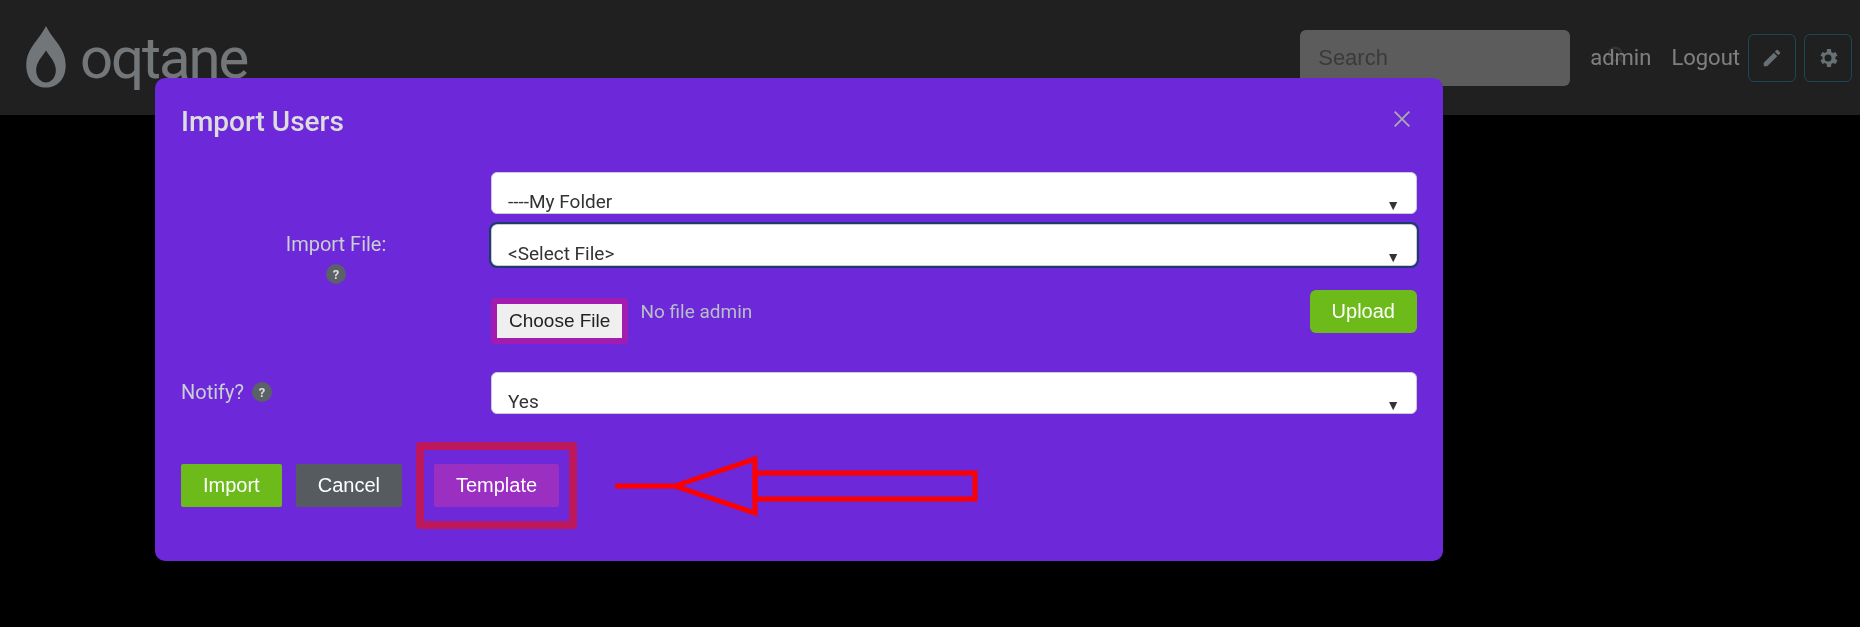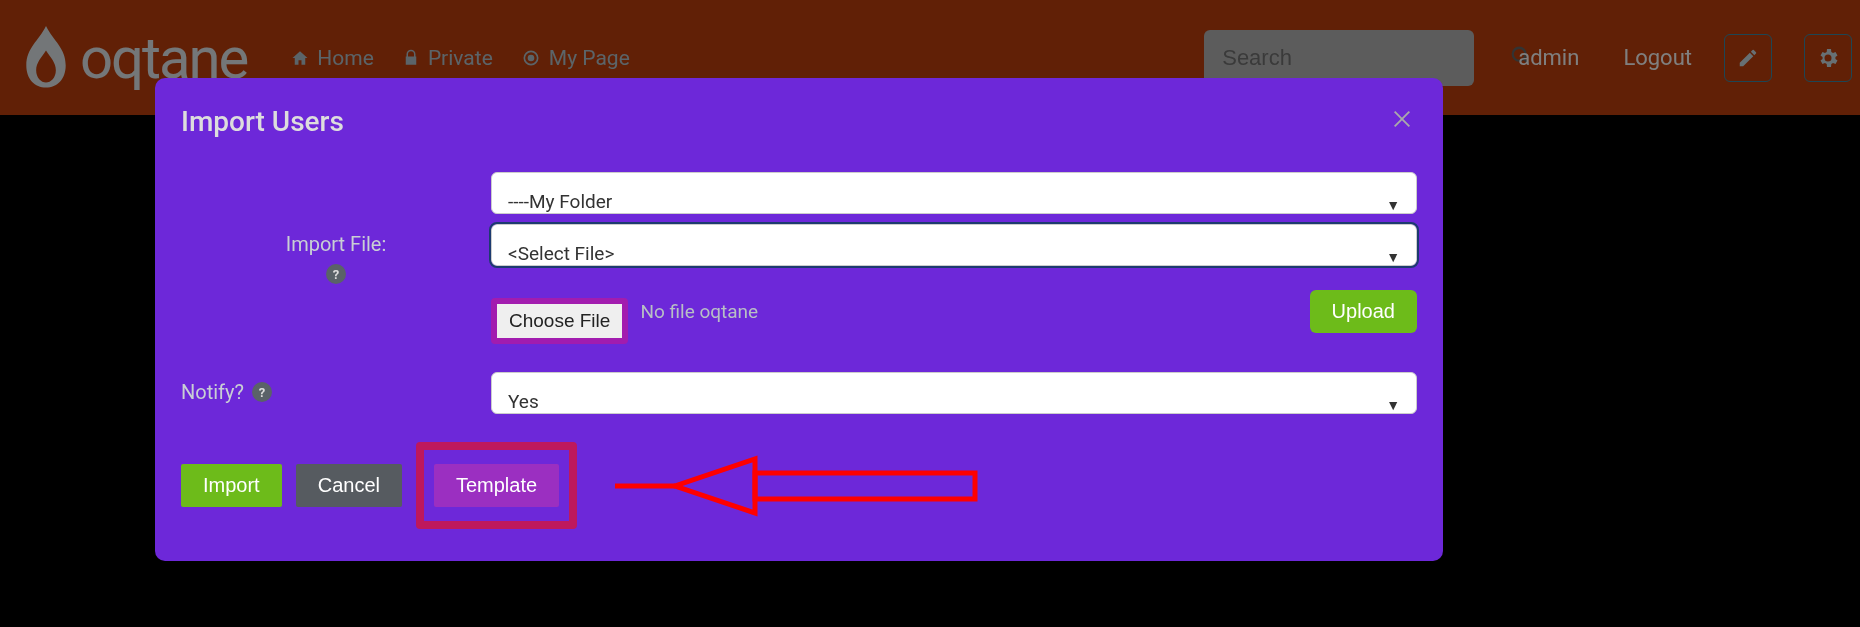--- a/index.html
+++ b/index.html
@@ -5,26 +5,25 @@
   * { box-sizing: border-box; margin: 0; padding: 0; }
   body {
     font-family: -apple-system, BlinkMacSystemFont, "Segoe UI", Roboto, "Helvetica Neue", Arial, sans-serif;
     background: #000;
     width: 1860px;
     height: 627px;
     overflow: hidden;
     position: relative;
   }
   .topbar {
-    background: #c2410c;
+    background: #404040;
     height: 115px;
     display: flex;
     align-items: center;
     padding: 0 20px;
-    gap: 24px;
   }
   .logo {
     display: flex;
     align-items: center;
     gap: 8px;
     color: #e8eef2;
     font-size: 58px;
     font-weight: 400;
     letter-spacing: -2px;
   }
@@ -212,41 +211,20 @@
 <body>
 
 <div class="topbar">
   <div class="logo">
     <svg width="52" height="64" viewBox="0 0 40 52">
       <path fill="#e6edf1" d="M20 0 C26 12 36 18 36 32 C36 43 29 50 20 50 C11 50 4 43 4 32 C4 18 14 12 20 0 Z M20 20 C16 26 12 30 12 36 C12 42 16 46 20 46 C24 46 28 42 28 36 C28 30 24 26 20 20 Z"></path>
     </svg>
     <span>oqtane</span>
   </div>
 
-  <div class="nav">
-    <div class="nav-item">
-      <svg width="18" height="18" viewBox="0 0 24 24" fill="currentColor">
-          <path d="M12 3l10 9h-3v9h-5v-6h-4v6H5v-9H2z"></path>
-        </svg>
-      <span>Home</span>
-    </div>
-    <div class="nav-item">
-      <svg width="18" height="18" viewBox="0 0 24 24" fill="currentColor">
-          <path d="M6 10V7a6 6 0 1112 0v3h1v11H5V10h1zm2 0h8V7a4 4 0 10-8 0v3z"></path>
-        </svg>
-      <span>Private</span>
-    </div>
-    <div class="nav-item">
-      <svg width="20" height="20" viewBox="0 0 24 24" fill="none" stroke="currentColor" stroke-width="2">
-          <circle cx="12" cy="12" r="8"></circle>
-          <circle cx="12" cy="12" r="3" fill="currentColor"></circle>
-        </svg>
-      <span>My Page</span>
-    </div>
-  </div>
 
   <div class="spacer"></div>
 
   <div class="search-wrap">
     <input type="text" placeholder="Search" style="">
     <span class="icon">
       <svg width="22" height="22" viewBox="0 0 24 24" fill="none" stroke="currentColor" stroke-width="2.5">
           <circle cx="10" cy="10" r="7"></circle>
           <line x1="20" y1="20" x2="15" y2="15"></line>
         </svg>
@@ -291,21 +269,21 @@
         <span>----My Folder</span>
         <span class="chev">▼</span>
       </div>
       <div style="height:10px"></div>
       <div class="select-box outlined">
         <span>&lt;Select File&gt;</span>
         <span class="chev">▼</span>
       </div>
       <div class="file-row">
         <button class="choose-file-btn">Choose File</button>
-        <span class="no-file">No file oqtane</span>
+        <span class="no-file">No file admin</span>
         <button class="upload-btn">Upload</button>
       </div>
     </div>
   </div>
 
   <div style="height:18px"></div>
 
   <div class="form-row">
     <div class="form-label-col">
       <span>Notify?</span>

